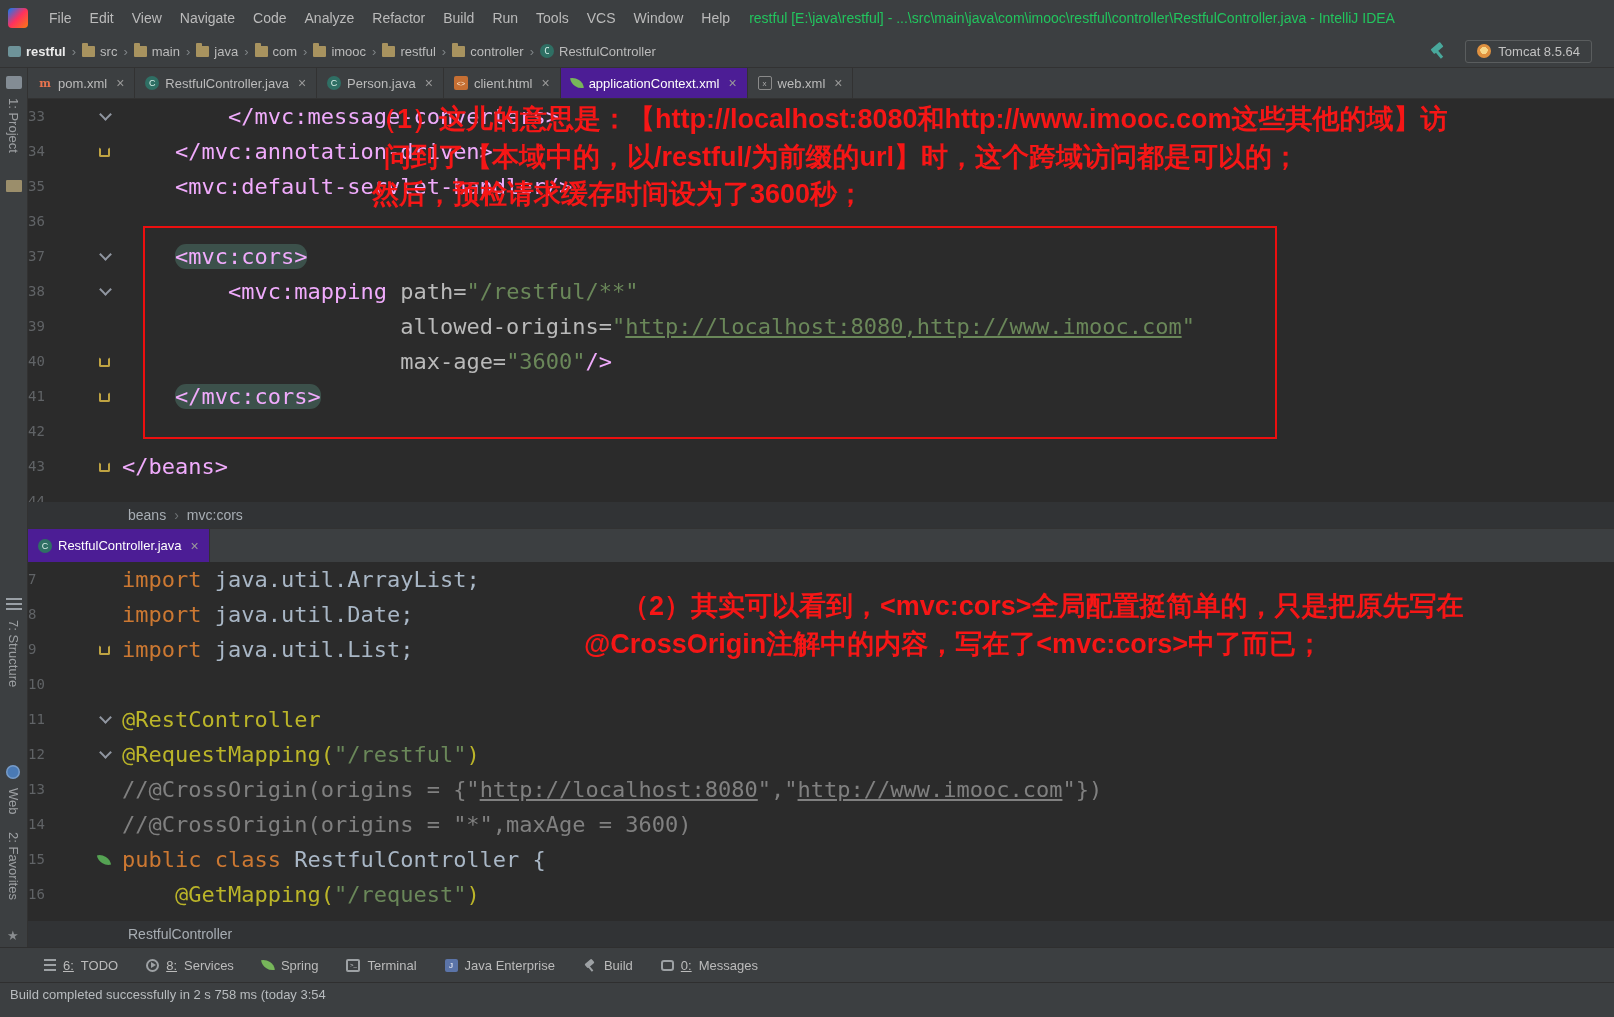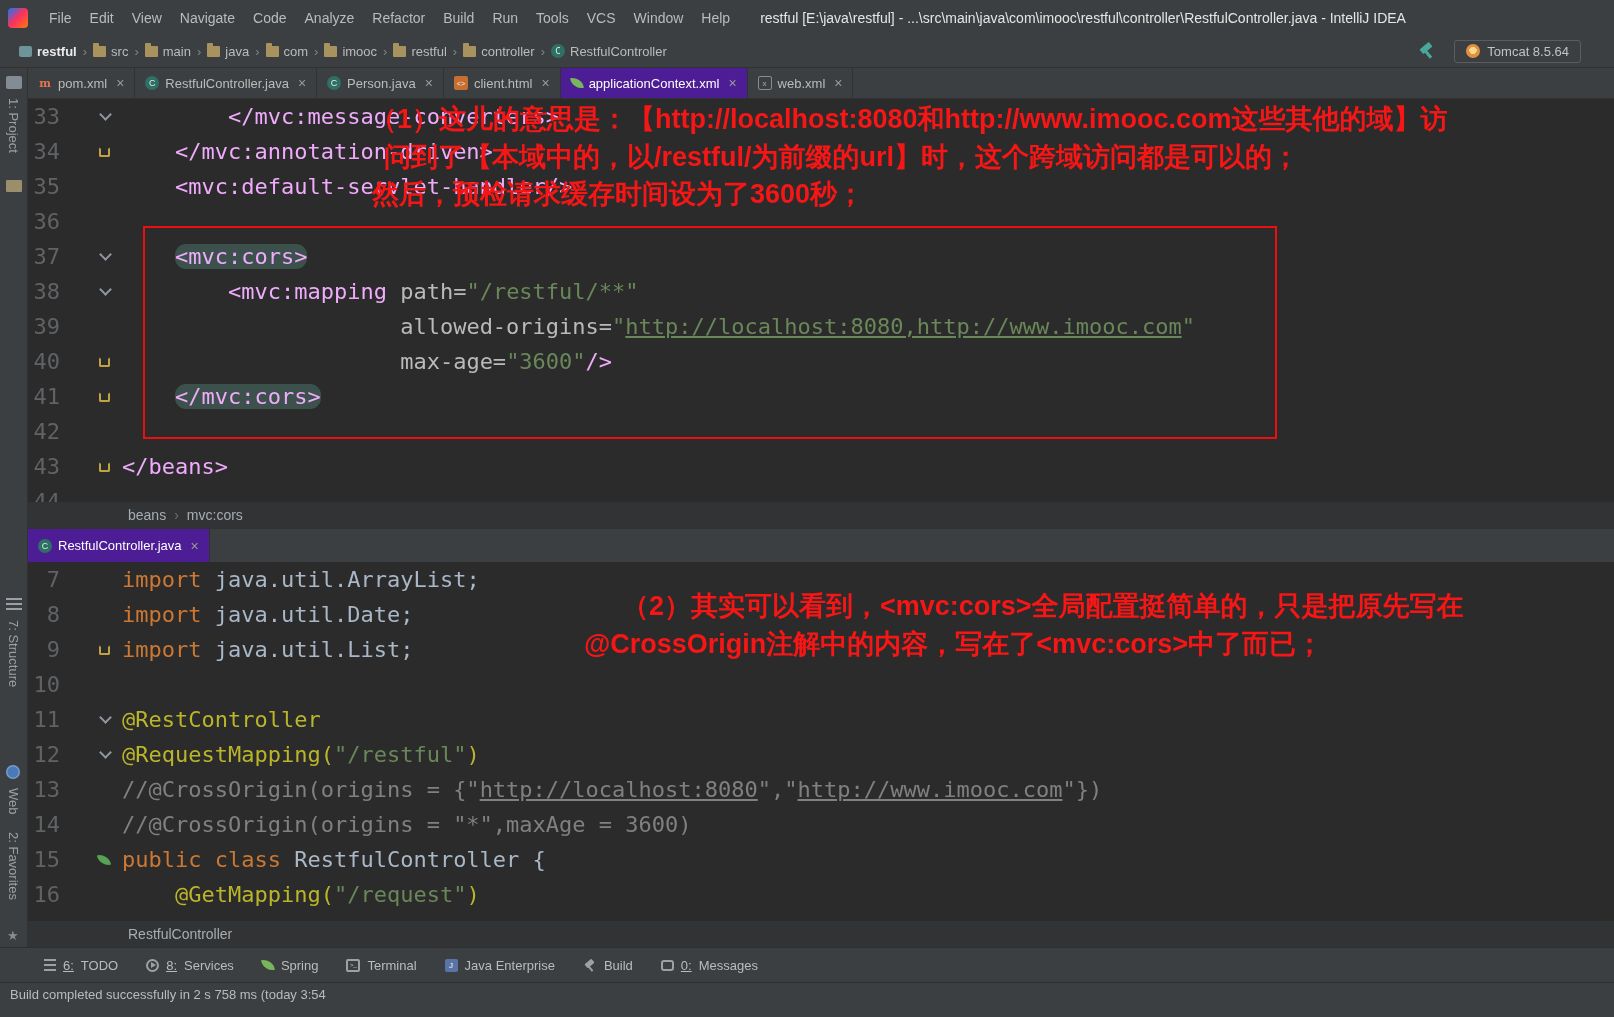--- a/index.html
+++ b/index.html
@@ -4,24 +4,24 @@
 <style>
 *{margin:0;padding:0;box-sizing:border-box}
 html,body{background:#2b2b2b}
 body{font-family:"Liberation Sans",sans-serif}
 .app{position:relative;width:1614px;height:1017px;overflow:hidden;background:#2b2b2b;color:#bbb}
 
 
 .menubar{height:35px;background:#3c3f41;display:flex;align-items:center;padding:0 8px;font-size:14px;color:#bbbbbb;white-space:nowrap}
 .idea-logo{width:20px;height:20px;border-radius:4px;margin-right:12px;background:linear-gradient(135deg,#087cfa 0%,#fe315d 50%,#f97a12 100%);flex:0 0 auto}
 .menu-item{padding:0 9px;cursor:default}
-.win-title{color:#e5e5e5;margin-left:21px;overflow:hidden;text-overflow:ellipsis}
-
-
-.navbar{height:33px;background:#3c3f41;border-bottom:1px solid #323232;display:flex;align-items:center;padding:0 19px;font-size:13px}
+.win-title{color:#22c55e;margin-left:10px;overflow:hidden;text-overflow:ellipsis}
+
+
+.navbar{height:33px;background:#3c3f41;border-bottom:1px solid #323232;display:flex;align-items:center;padding:0 8px;font-size:13px}
 .bc{display:flex;align-items:center;gap:3px}
 .bc-sep{color:#7f8487;margin:0 3px}
 .bc-item{display:inline-flex;align-items:center;gap:5px;color:#bbbbbb;cursor:default}
 .bc-item.bold .bc-lb{color:#eaeaea;font-weight:bold}
 .bc-ic{display:inline-flex;align-items:center;justify-content:center;width:13px;height:11px;font-style:normal}
 .bc-ic.folder{position:relative;background:#a8935f;border-radius:0 1px 1px 1px}
 .bc-ic.folder::before{content:'';position:absolute;top:-3px;left:0;width:6px;height:3px;background:#a8935f;border-radius:1px 1px 0 0}
 .bc-ic.project{background:#6e9399;border-radius:2px}
 .bc-ic.class{width:14px;height:14px;border-radius:50%;background:#2f6f64;color:#d8efe8;font-size:9px;font-family:"DejaVu Sans Mono",monospace}
 .nav-right{margin-left:auto;display:flex;align-items:center}
@@ -43,21 +43,21 @@
 .ticon.class{background:#2f6f64;border-radius:50%;color:#d8efe8;font-size:9px}
 .ticon.html{background:#c66f33;border-radius:2px;color:#fff4e0;font-size:7px}
 .ticon.spring{background:#77b65a;border-radius:0 100% 0 100%;width:12px;height:12px;transform:rotate(-10deg)}
 .ticon.xml{border:1px solid #8a8a8a;border-radius:2px;color:#aaaaaa;font-size:8px}
 
 
 .editor{position:relative;background:#2b2b2b;overflow:hidden}
 #xml-editor{height:403px}
 #java-editor{height:359px}
 .code-row{display:flex;height:35px;line-height:35px;font-family:"DejaVu Sans Mono","Liberation Mono",monospace;font-size:22px}
-.ln{flex:0 0 36px;text-align:right;color:#606366;font-size:22px;padding-right:4px}
+.ln{flex:0 0 36px;color:#606366;font-size:14px;padding-right:4px}
 .gut{flex:0 0 58px;display:flex;align-items:center;justify-content:flex-end;padding-right:12px}
 .code{white-space:pre}
 .tk{white-space:pre}
 .tag{color:#f0abfc}
 .attr{color:#bababa}
 .str{color:#6a8759}
 .str-link{color:#6a8759;text-decoration:underline}
 .kw{color:#cc7832}
 .ann{color:#bbb529}
 .plain{color:#a9b7c6}

